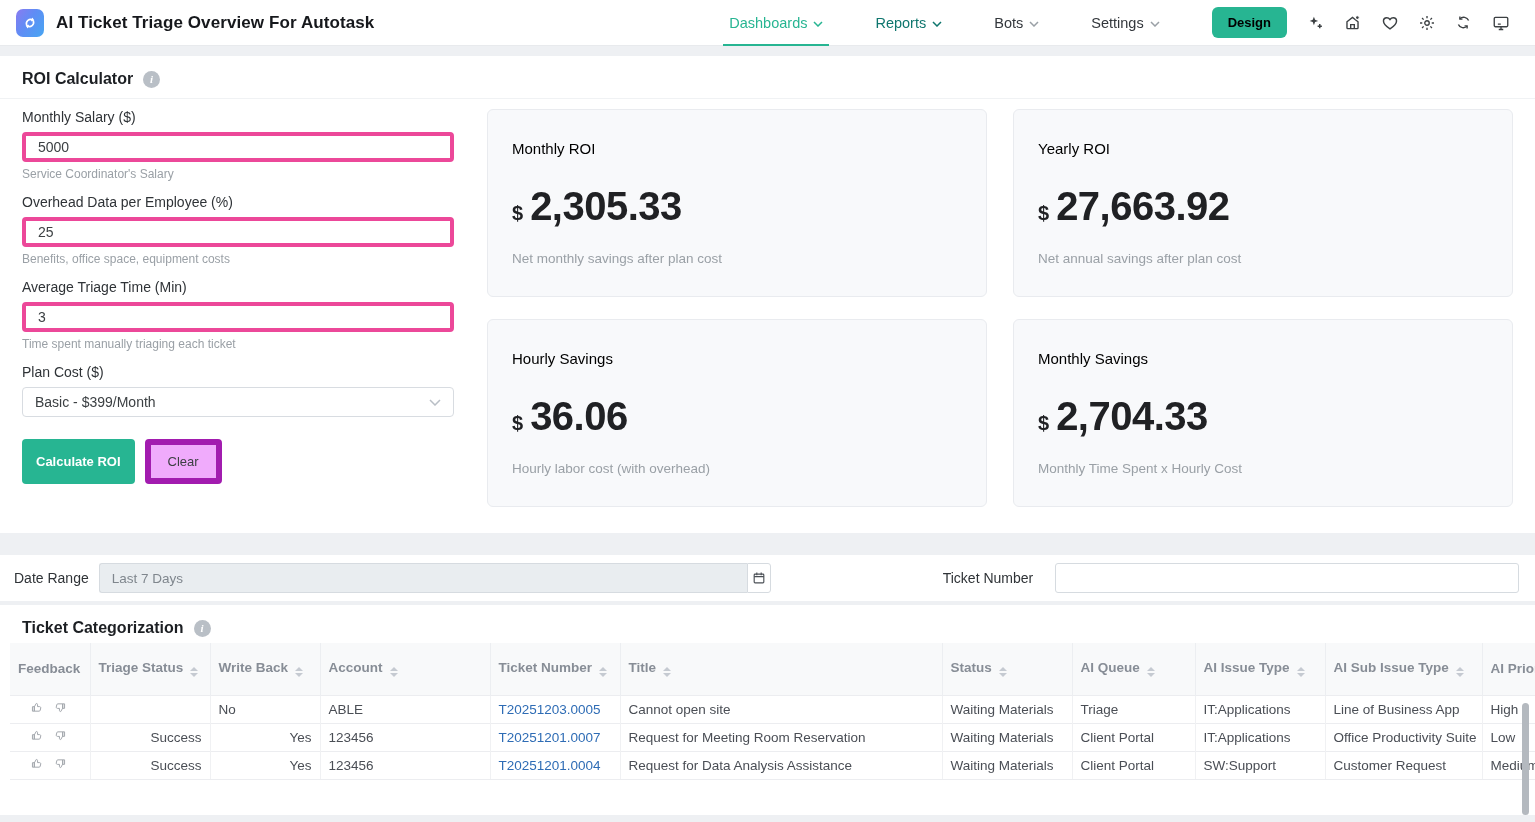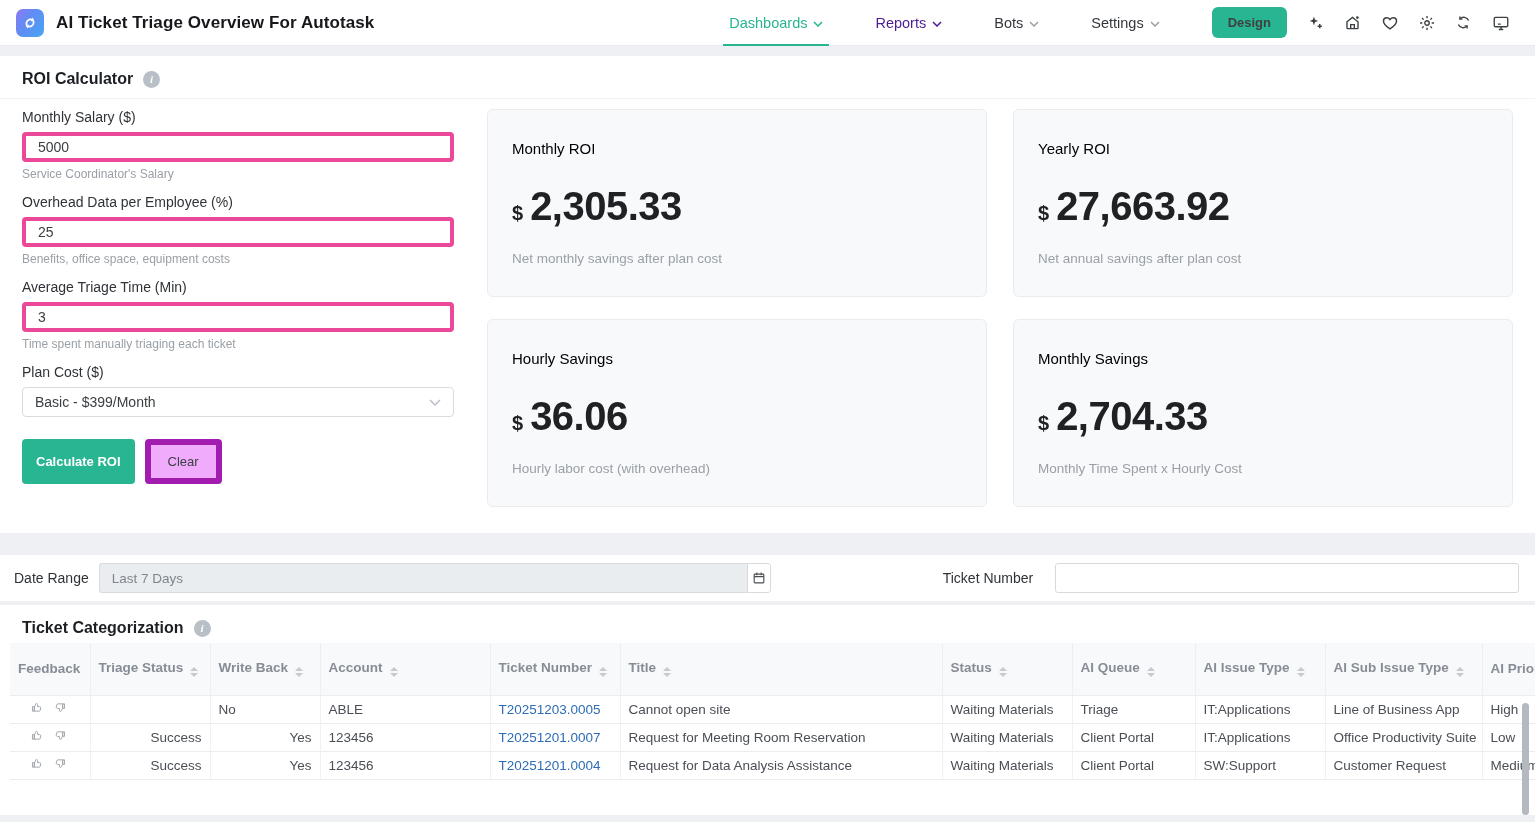--- a/index.html
+++ b/index.html
@@ -20,24 +20,24 @@
     background:linear-gradient(125deg,#8a7bf0 0%,#5f8df5 45%,#47a6f2 100%);
     display:flex; align-items:center; justify-content:center;
   }
   .app-title { font-size:17px; font-weight:700; color:#16181c; margin:0 0 0 12px; letter-spacing:.1px; }
   .nav { display:flex; align-items:stretch; height:46px; margin-left:auto; }
   .nav-item {
     display:flex; align-items:center; gap:6px; padding:0 6px; margin:0 20px;
     font-size:14.5px; color:#33373c; cursor:pointer; border-bottom:2px solid transparent; border-top:2px solid transparent;
   }
   .nav-item.active { color:#27b592; border-bottom-color:#27b592; font-weight:400; }
-  .nav-item.disabled { color:#4c1d95;text-align:right; }
+  .nav-item.disabled { color:#0f766e;text-align:right; }
   .nav-item svg { margin-top:2px; }
   .design-btn {
-    margin-left:26px; background:#27b592; color:#404040; border:none; border-radius:6px;
+    margin-left:26px; background:#27b592; color:#000000; border:none; border-radius:6px;
     font-size:13px; font-weight:700; padding:8px 16px; cursor:pointer;
     font-family:inherit;
   }
   .topbar-icons { display:flex; align-items:center; margin-left:10px; }
   .tb-icon { width:37px; height:30px; display:flex; align-items:center; justify-content:center; cursor:pointer; color:#4a4e53; }
   
   .roi-section { background:#fff; margin-top:10px; padding:0 0 26px 0; }
   .section-head { display:flex; align-items:center; gap:10px; padding:14px 22px 10px 22px; border-bottom:1px solid #f0f2f4; }
   .section-head h2 { margin:0; font-size:16px; font-weight:700; color:#1c1f23; }
   .info-icon {

